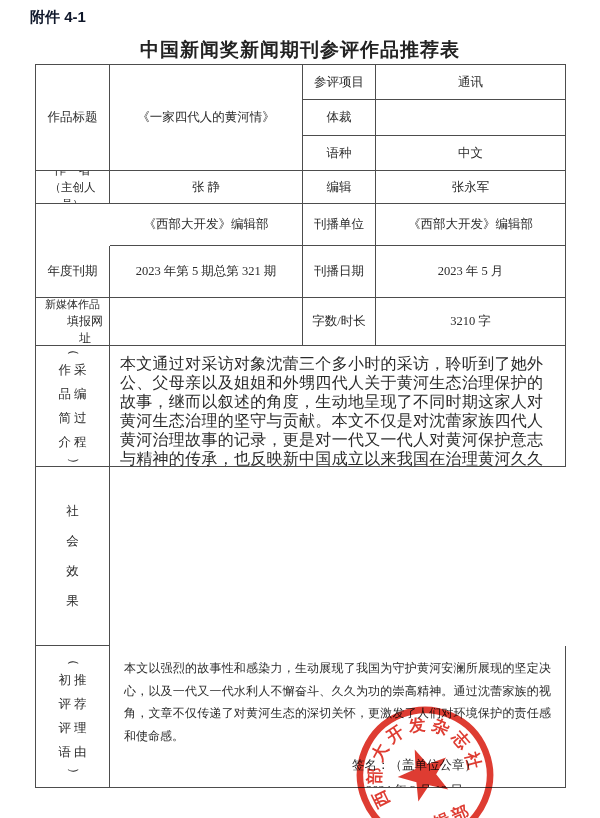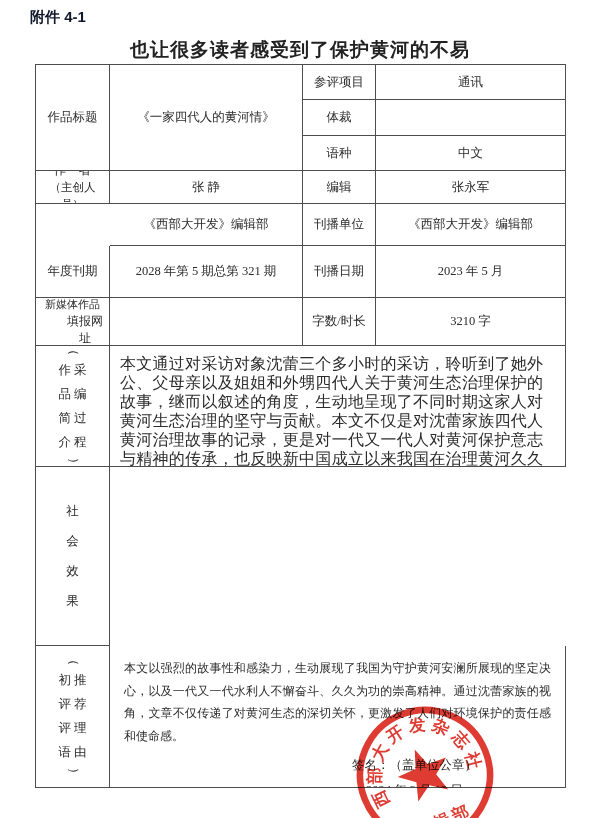--- a/index.html
+++ b/index.html
@@ -51,21 +51,21 @@
   }
   .stamp {
     position:absolute; left:354px; top:704px; width:142px; height:142px;
     mix-blend-mode:multiply; opacity:.92; pointer-events:none;
   }
 </style>
 </head>
 <body>
 
 <div class="attachment">附件 4-1</div>
-<div class="doc-title">也让很多读者感受到了保护黄河的不易</div>
+<div class="doc-title">中国新闻奖新闻期刊参评作品推荐表</div>
 
 <div class="tbl">
 
   <div class="cell" style="grid-area:1/1/4/2">作品标题</div>
   <div class="cell" style="grid-area:1/2/4/3">《一家四代人的黄河情》</div>
   <div class="cell" style="grid-area:1/3/2/4">参评项目</div>
   <div class="cell" style="grid-area:1/4/2/5">通讯</div>
   <div class="cell" style="grid-area:2/3/3/4">体裁</div>
   <div class="cell" style="grid-area:2/4/3/5"></div>
   <div class="cell" style="grid-area:3/4/4/5">中文</div>
@@ -77,21 +77,21 @@
   </div>
   <div class="cell" style="grid-area:4/2/5/3">张  静</div>
   <div class="cell" style="grid-area:4/3/5/4">编辑</div>
   <div class="cell" style="grid-area:4/4/5/5">张永军</div>
 
   <div class="cell" style="grid-area:5/2/6/3">《西部大开发》编辑部</div>
   <div class="cell" style="grid-area:5/3/6/4">刊播单位</div>
   <div class="cell" style="grid-area:5/4/6/5">《西部大开发》编辑部</div>
 
   <div class="cell" style="grid-area:6/1/7/2">年度刊期</div>
-  <div class="cell" style="grid-area:6/2/7/3">2028 年第 5 期总第 321 期</div>
+  <div class="cell" style="grid-area:6/2/7/3">2023 年第 5 期总第 321 期</div>
   <div class="cell" style="grid-area:6/3/7/4">刊播日期</div>
   <div class="cell" style="grid-area:6/4/7/5">2023 年 5 月</div>
 
   <div class="cell lbl2line" style="grid-area:7/1/8/2">
     <span style="font-size:11px;">新媒体作品</span>
     <span style="font-size:12px;margin-left:25px;">填报网址</span>
   </div>
   <div class="cell" style="grid-area:7/2/8/3"></div>
   <div class="cell" style="grid-area:7/3/8/4">字数/时长</div>
   <div class="cell" style="grid-area:7/4/8/5">3210 字</div>

